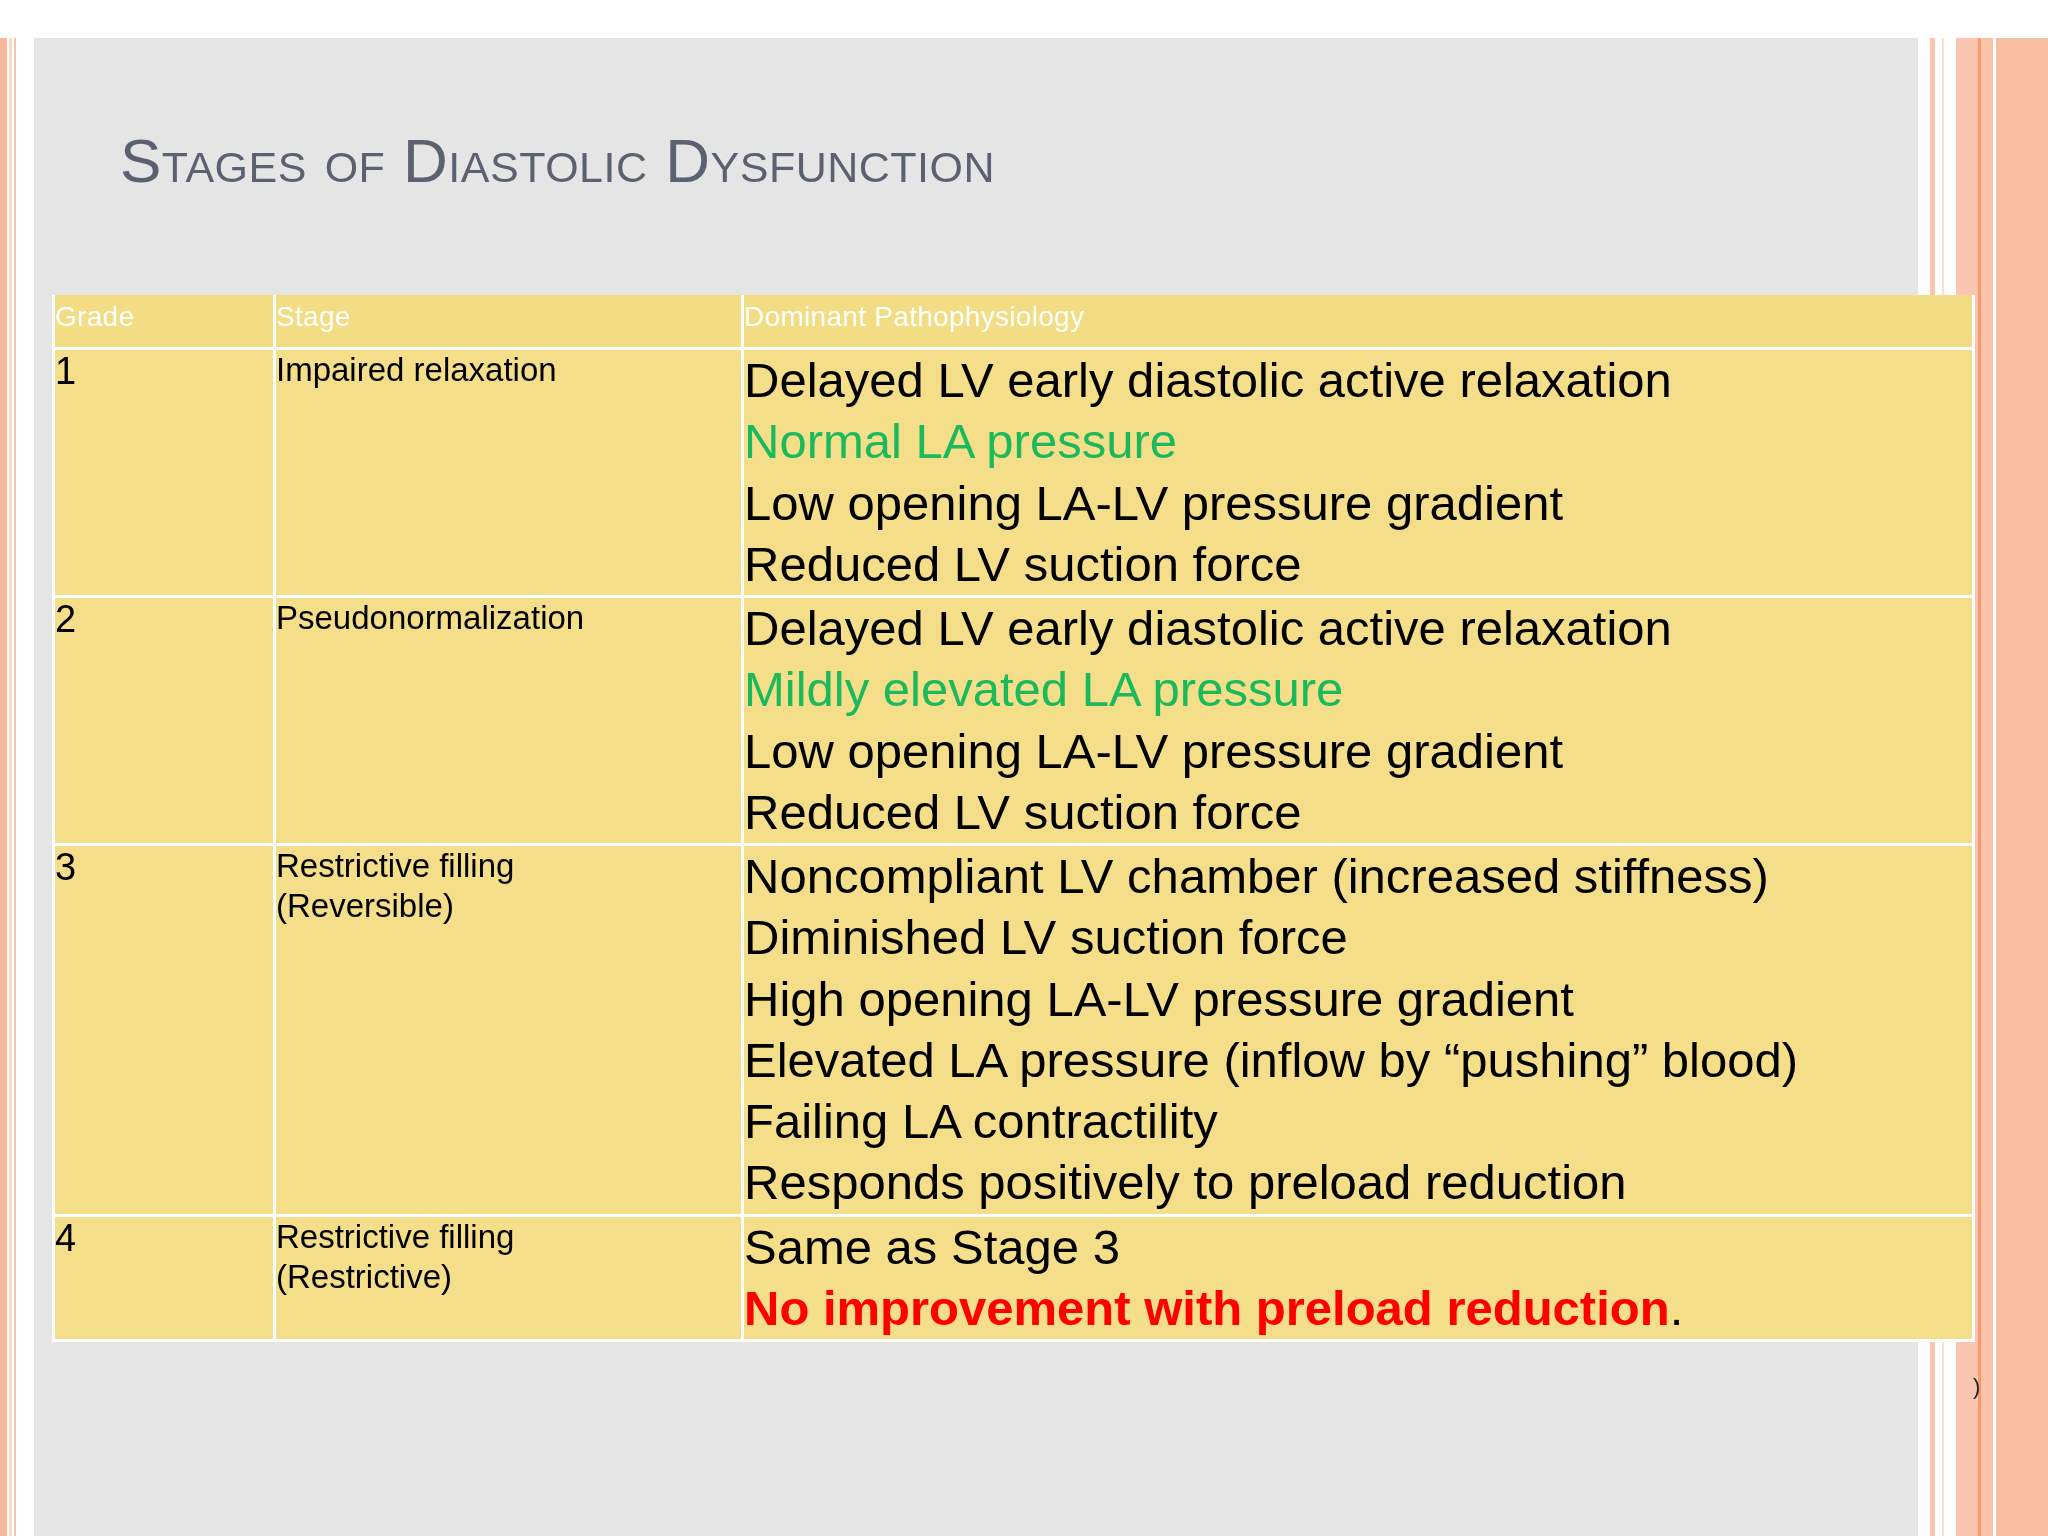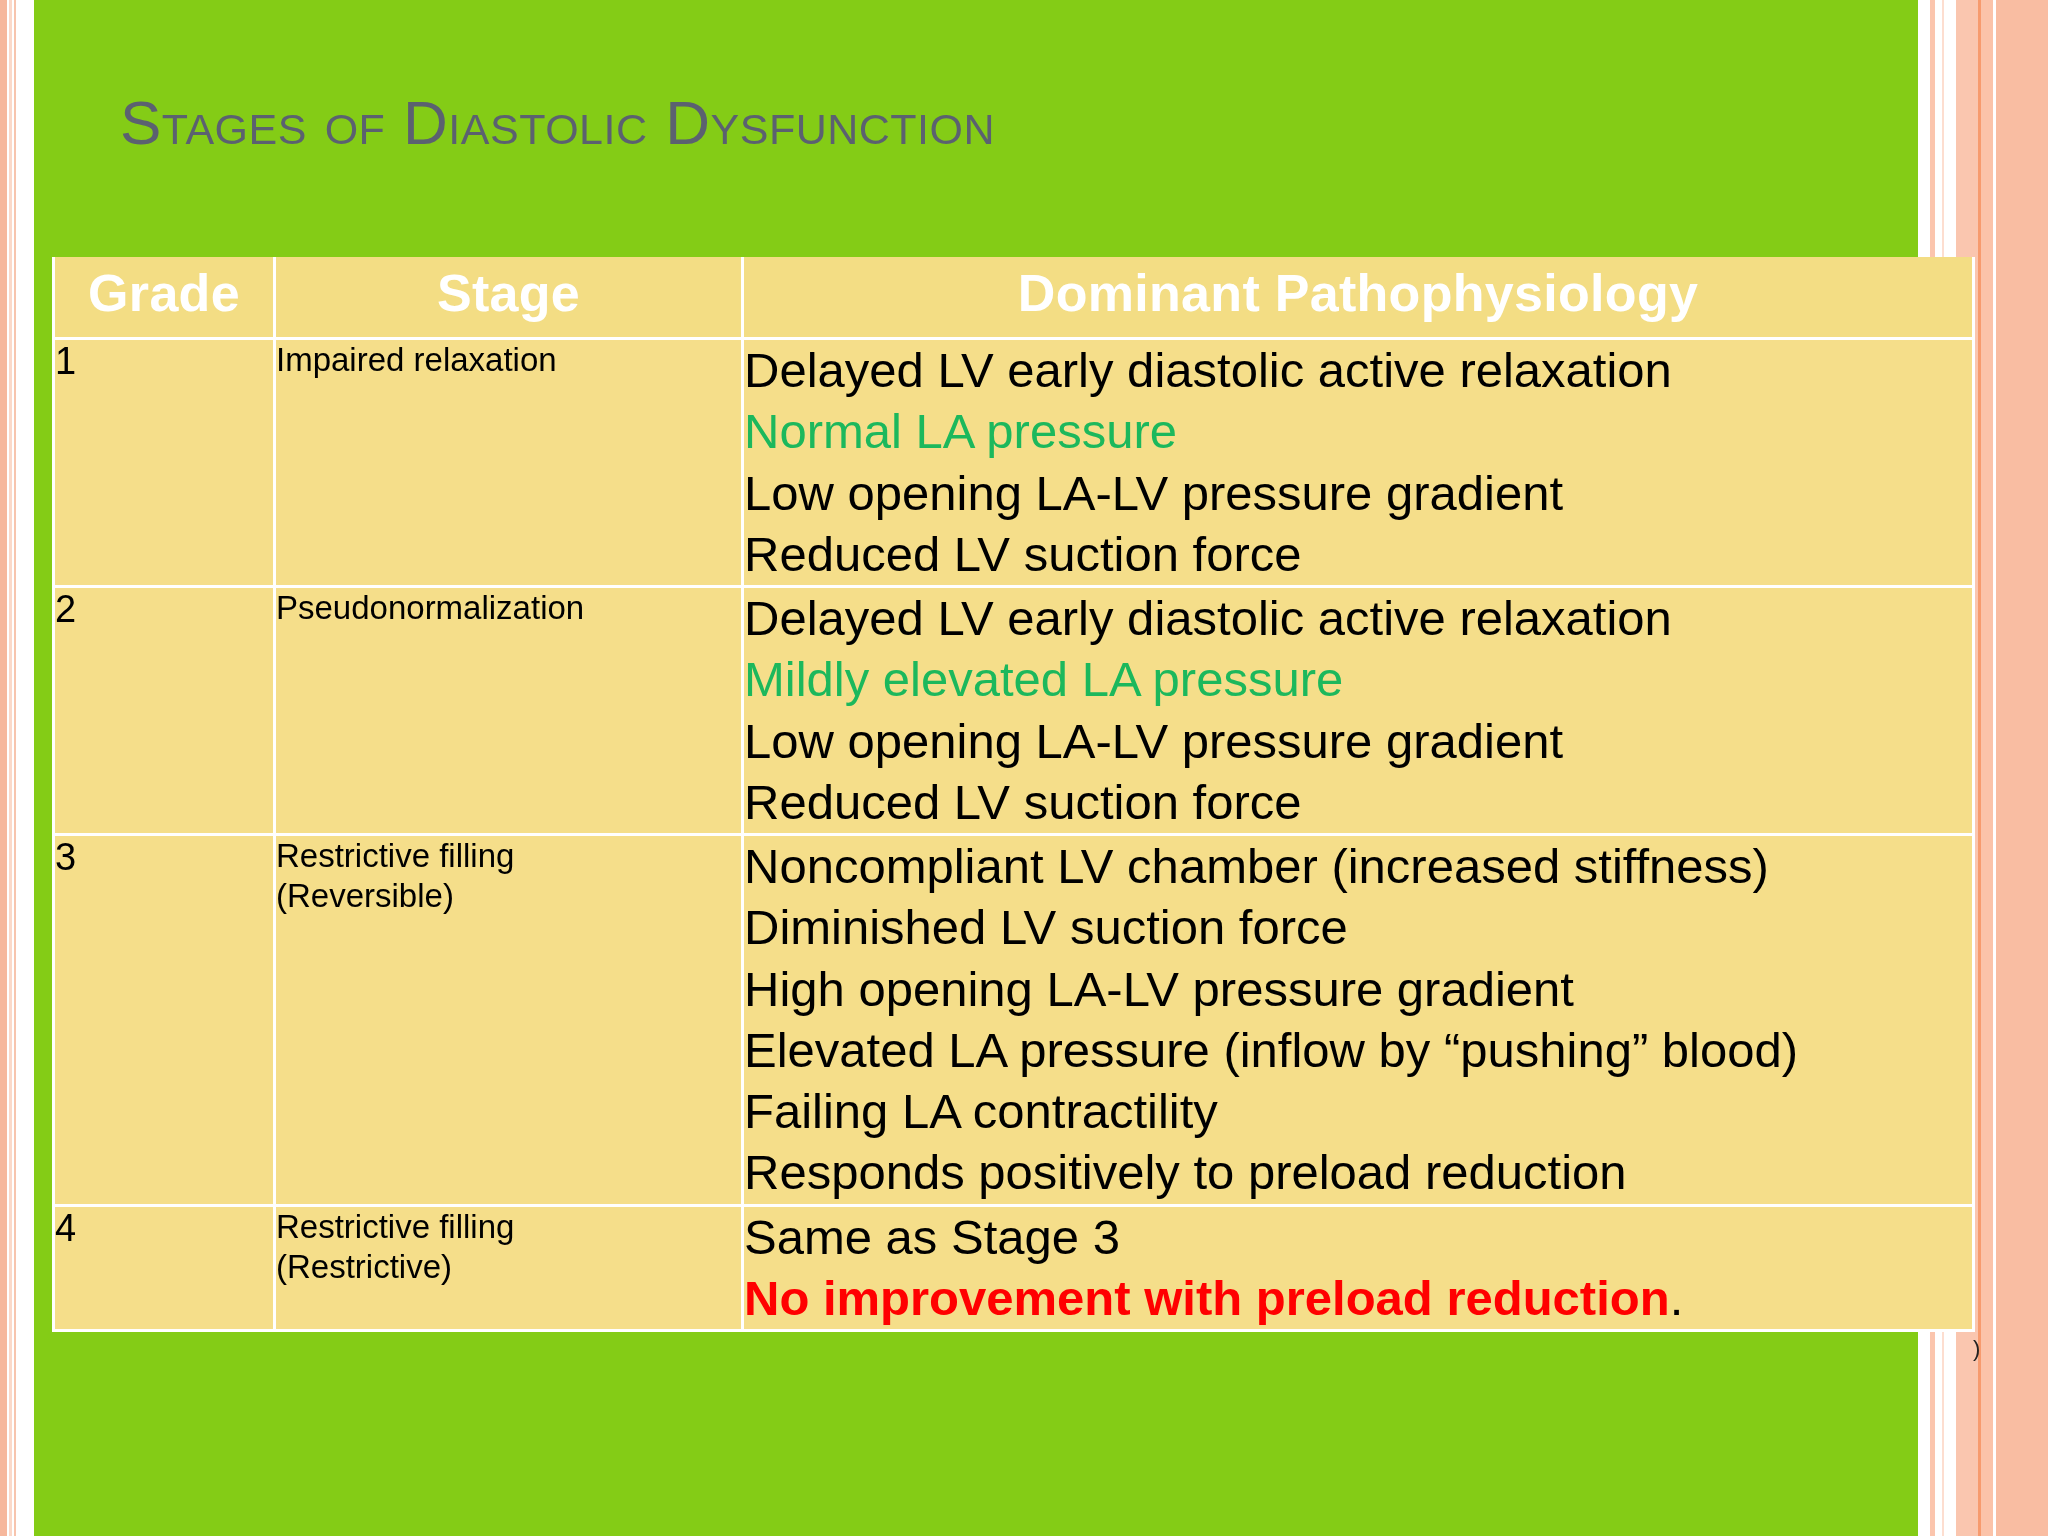--- a/index.html
+++ b/index.html
@@ -12,21 +12,22 @@
     height: 1536px;
     overflow: hidden;
     font-family: "Liberation Sans", sans-serif;
     position: relative;
   }
 
   
   .slide {
     position: absolute;
     inset: 0;
-    background: #84cc16;
+    background: #e5e5e5;
+    margin-top: 38px;
   }
   
   .edge-left {
     position: absolute;
     left: 0; top: 0; bottom: 0;
     width: 34px;
     background: #ffffff;
   }
   .edge-left .s1 { position:absolute; left:0;  top:0; bottom:0; width:7px;  background:#f6b79c; }
   .edge-left .s2 { position:absolute; left:9px;top:0; bottom:0; width:3px;  background:#fbd9c9; }
@@ -72,23 +73,23 @@
     background: #f5de8a;
     border: 3px solid #ffffff;
     vertical-align: top;
     padding: 0;
   }
   .tbl thead th {
     background: #f3dd84;
     border-color: #ffffff;
     border-top: none;
     color: #ffffff;
-    font-weight: bold;
-    font-size: 52px;
-    text-align: center;
+    font-weight: normal;
+    font-size: 28px;
+    text-align: left;
     padding: 6px 0 14px 0;
     letter-spacing: 0.3px;
   }
   .th-grade { width: 218px; }
   .th-stage { width: 465px; }
   .th-path  { width: 1228px; }
 
   .c-grade {
     font-size: 38px;
     color: #000000;

